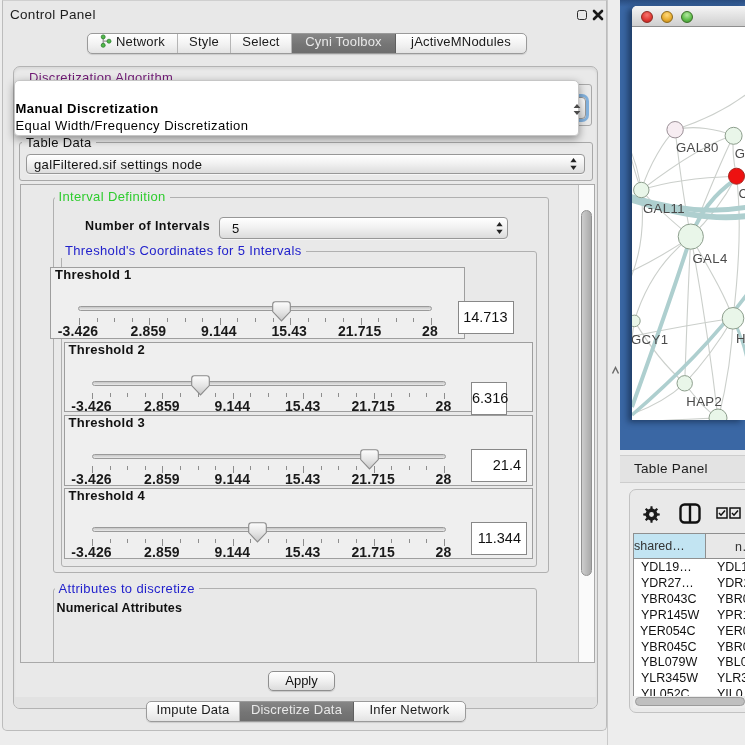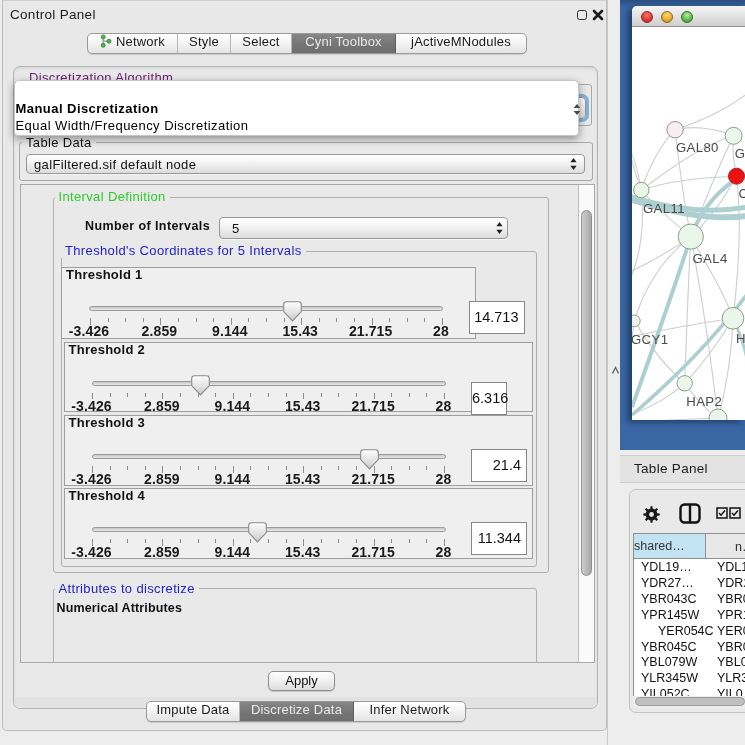--- a/index.html
+++ b/index.html
@@ -56,21 +56,21 @@
 <div class="glbl" style="left:25px;top:71px;color:#701a75;background:transparent">Discretization Algorithm</div>
 <div class="combo" style="left:27px;top:97px;width:559px;height:22px;box-shadow:0 0 0 3px rgba(96,158,215,.75)">
     <svg class="arr" viewBox="0 0 7 12">
       <path d="M3.5 0 L6.6 4.2 H0.4 Z" fill="#333"></path>
       <path d="M3.5 12 L6.6 7.8 H0.4 Z" fill="#333"></path>
     </svg>
   </div>
 <div class="grp" style="left:19px;top:142px;width:574px;height:39px;border-color:#a8a8a8"></div>
 <div class="glbl" style="left:22px;top:136px;color:#111;background:#e9e9e9">Table Data</div>
 <div class="combo" style="left:26px;top:154px;width:559px;height:20px">
-    <span class="tx">galFiltered.sif default node</span>
+    <span class="tx">galFiltered.sif settings node</span>
     <svg class="arr" viewBox="0 0 7 12">
       <path d="M3.5 0 L6.6 4.2 H0.4 Z" fill="#222"></path>
       <path d="M3.5 12 L6.6 7.8 H0.4 Z" fill="#222"></path>
     </svg>
   </div>
 <div class="a" style="left:20px;top:184px;width:575px;height:479px;border:1px solid #a9a9a9;background:#e9e9e9"></div>
 <div class="a" style="left:578px;top:185px;width:16px;height:477px;background:#fafafa;border-left:1px solid #bdbdbd"></div>
 <div class="a" style="left:581px;top:210px;width:11px;height:366px;border-radius:6px;background:linear-gradient(90deg,#cdcdcd,#a9a9a9);border:1px solid #919191"></div>
 <div class="a" style="left:21px;top:185px;width:557px;height:478px;overflow:hidden">
 <div class="grp" style="left:32px;top:12px;width:496px;height:376px"></div>
@@ -78,21 +78,21 @@
 <div class="a" style="left:64px;top:34px;font-size:12.5px;letter-spacing:.4px;font-weight:bold;color:#111">Number of Intervals</div>
 <div class="combo" style="left:198px;top:32px;width:289px;height:22px">
       <span class="tx" style="left:12px">5</span>
       <svg class="arr" style="right:4px" viewBox="0 0 7 12">
         <path d="M3.5 0 L6.6 4.2 H0.4 Z" fill="#222"></path>
         <path d="M3.5 12 L6.6 7.8 H0.4 Z" fill="#222"></path>
       </svg>
     </div>
 <div class="grp" style="left:40px;top:66px;width:476px;height:316px"></div>
 <div class="glbl" style="left:40px;top:59px;color:#2222cc;background:#e9e9e9">Threshold's Coordinates for 5 Intervals</div>
-<div class="tpanel" style="left:40px;top:82px;width:415px;height:71.9px">
+<div class="tpanel" style="left:29px;top:82px;width:415px;height:71.9px">
 <div class="thname">Threshold 1</div>
 <div class="track" style="left:27.0px;top:38px;width:354.0px"></div>
 <div class="tickm" style="left:27.5px;top:50px;width:354.0px;height:4px;background:repeating-linear-gradient(to right,#8d8d8d 0 1px,transparent 1px 17.6px)"></div>
 <div class="tickM" style="left:27.5px;top:50px;width:354.0px;height:6.5px;background:repeating-linear-gradient(to right,#8d8d8d 0 1px,transparent 1px 70.4px)"></div>
 <div class="tlab" style="left:27.0px;top:55px">-3.426</div>
 <div class="tlab" style="left:97.4px;top:55px">2.859</div>
 <div class="tlab" style="left:167.8px;top:55px">9.144</div>
 <div class="tlab" style="left:238.2px;top:55px">15.43</div>
 <div class="tlab" style="left:308.6px;top:55px">21.715</div>
 <div class="tlab" style="left:379.0px;top:55px">28</div>
@@ -283,21 +283,21 @@
 <div class="a" style="left:735px;top:540px;font-size:12.5px;color:#333">n…</div>
 <div class="a" style="left:633px;top:559px;width:112px;height:137px;background:#fff;border-left:1px solid #8f8f8f;overflow:hidden;font-size:12.5px;color:#111">
 <div style="position:absolute;left:7px;top:1.0px">YDL19…</div>
 <div style="position:absolute;left:83px;top:1.0px">YDL1</div>
 <div style="position:absolute;left:7px;top:16.9px">YDR27…</div>
 <div style="position:absolute;left:83px;top:16.9px">YDR2</div>
 <div style="position:absolute;left:7px;top:32.8px">YBR043C</div>
 <div style="position:absolute;left:83px;top:32.8px">YBR0</div>
 <div style="position:absolute;left:7px;top:48.7px">YPR145W</div>
 <div style="position:absolute;left:83px;top:48.7px">YPR1</div>
-<div style="position:absolute;left:24px;top:64.6px">YER054C</div>
+<div style="position:absolute;left:6px;top:64.6px">YER054C</div>
 <div style="position:absolute;left:83px;top:64.6px">YER0</div>
 <div style="position:absolute;left:7px;top:80.5px">YBR045C</div>
 <div style="position:absolute;left:83px;top:80.5px">YBR0</div>
 <div style="position:absolute;left:7px;top:96.4px">YBL079W</div>
 <div style="position:absolute;left:83px;top:96.4px">YBL0</div>
 <div style="position:absolute;left:7px;top:112.3px">YLR345W</div>
 <div style="position:absolute;left:83px;top:112.3px">YLR3</div>
 <div style="position:absolute;left:7px;top:128.2px">YIL052C</div>
 <div style="position:absolute;left:83px;top:128.2px">YIL0</div>
 </div>

